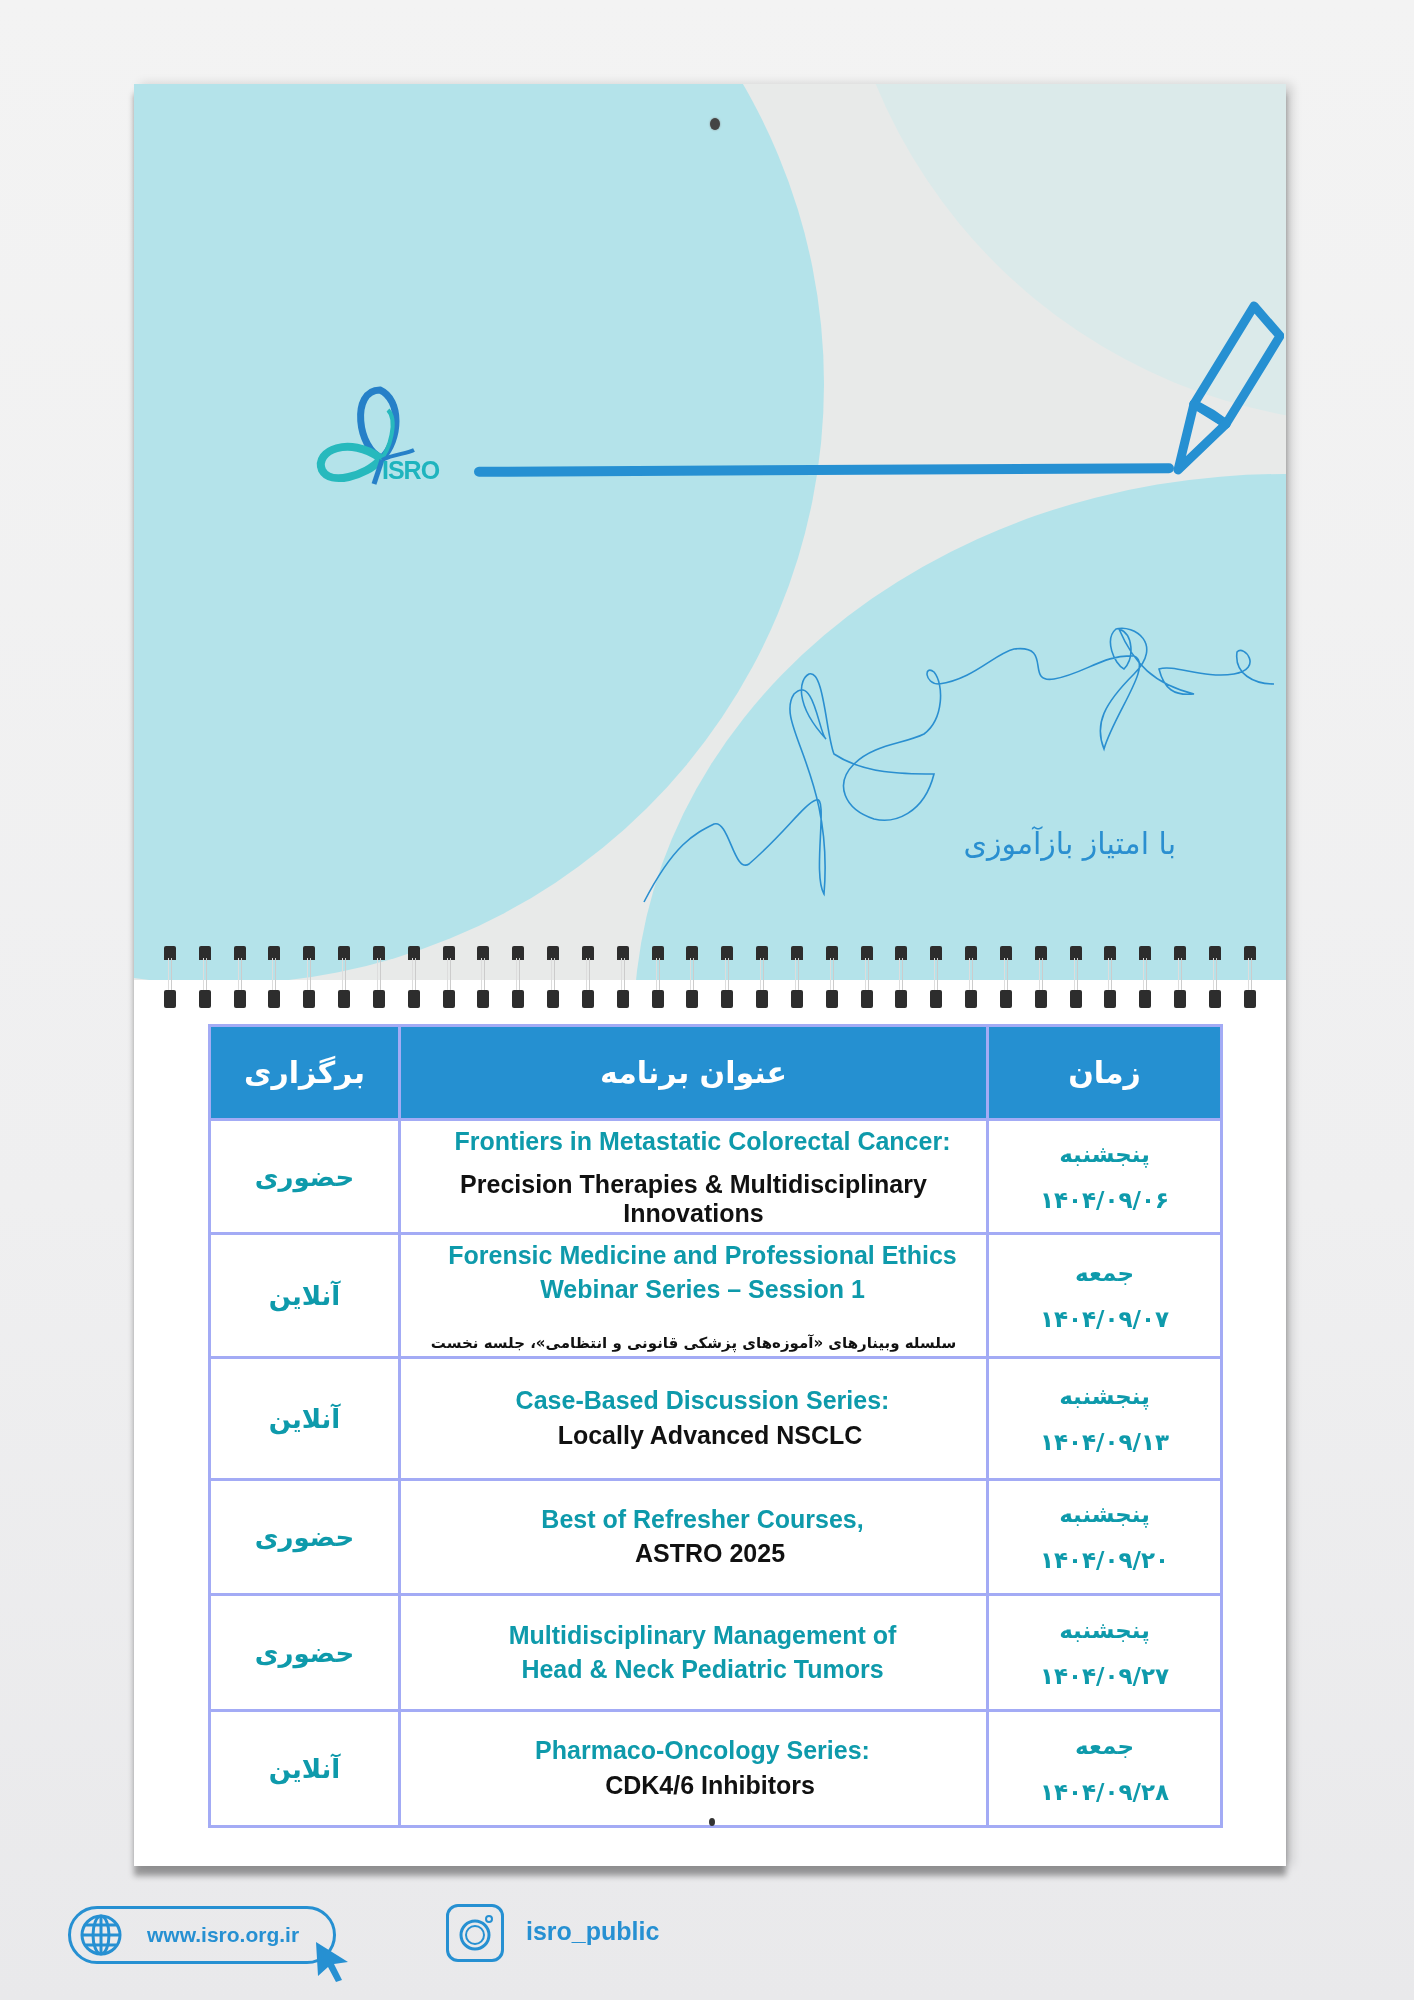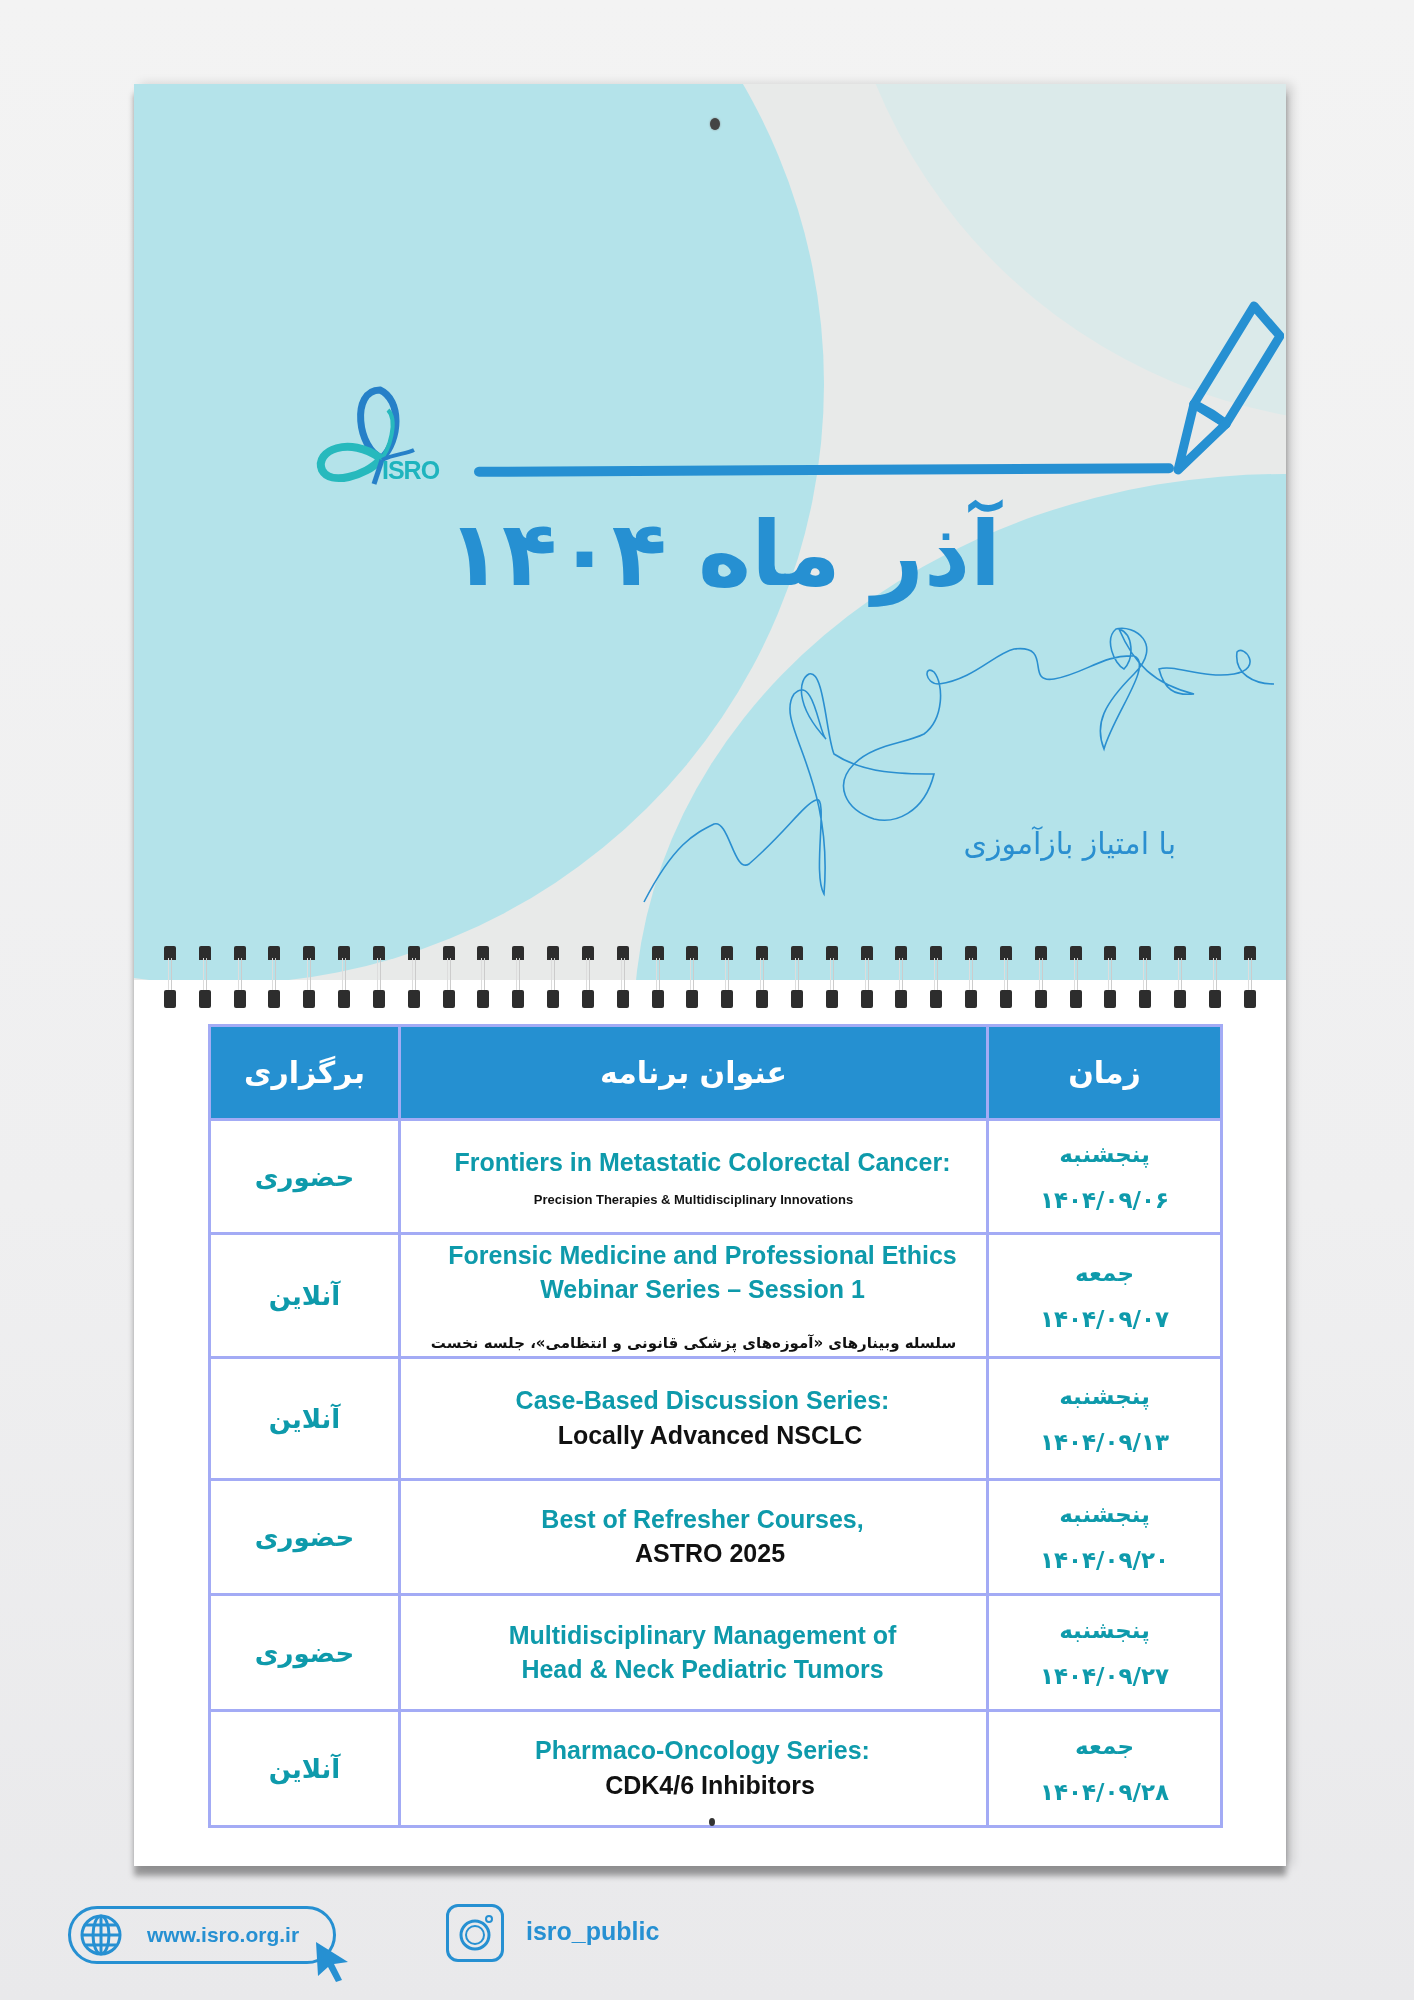--- a/index.html
+++ b/index.html
@@ -95,21 +95,21 @@
   }
   .t-main {
     font-family: "Liberation Sans", sans-serif; font-weight: bold; font-size: 25px;
     color: #0e9aab; line-height: 1.35; margin-left: 18px;
   }
   .t-sub {
     font-family: "Liberation Sans", sans-serif; font-weight: bold; font-size: 25px;
     color: #111; line-height: 1.4; padding-left: 33px;
   }
   .t-sub-sm {
-    font-family: "Liberation Sans", sans-serif; font-weight: bold; font-size: 13px;
+    font-family: "Liberation Sans", sans-serif; font-weight: bold; font-size: 25px;
     color: #111; margin-top: 12px;
   }
   .t-fa-sm {
     font-family: "DejaVu Sans", sans-serif; font-weight: bold; font-size: 15px;
     color: #111; direction: rtl; margin-top: 28px;
   }
   .bind-dot {
     position: absolute; left: 575px; top: 1734px; width: 6px; height: 8px;
     background: #333; border-radius: 50%;
   }
@@ -155,21 +155,20 @@
 
     <svg class="logo" viewBox="0 0 140 110">
       <path d="M70 10 C40 10 48 70 72 78 C90 60 92 20 70 10 Z" fill="none" stroke="#2680c8" stroke-width="7"></path>
       <path d="M78 30 C88 40 80 70 70 80" fill="none" stroke="#27b9bd" stroke-width="4"></path>
       <path d="M70 78 C40 56 4 70 12 90 C20 106 56 96 70 80" fill="none" stroke="#27b9bd" stroke-width="8"></path>
       <path d="M72 80 L64 104" stroke="#2680c8" stroke-width="5"></path>
       <path d="M72 80 C84 74 96 74 104 70" fill="none" stroke="#2680c8" stroke-width="4"></path>
     </svg>
     <div class="logo-text">ISRO</div>
 
-    <div class="month">آذر ماه ۱۴۰۴</div>
 
     <svg class="ribbons" viewBox="0 0 640 300">
       <g fill="none" stroke="#2a8fd0" stroke-width="1.6">
         <path d="M10 278 C40 220 60 210 80 200 C95 195 100 250 115 240 C150 210 170 180 182 176 C195 170 178 250 190 270 C200 150 140 100 160 70 C180 50 185 110 192 115 C160 80 165 55 175 50 C190 45 192 110 200 130 C230 150 270 150 300 150 C290 190 260 200 240 195 C210 185 200 160 220 140 C240 120 270 120 290 110 C310 95 310 60 300 48 C290 40 290 60 305 60 C340 55 360 30 380 25 C420 20 390 60 420 55 C450 50 470 30 500 32 C520 40 480 90 470 125 C460 100 470 80 500 50 C530 20 500 0 482 5 C470 15 480 40 490 45 C500 35 500 10 485 5 C500 40 520 60 560 70 C540 72 530 65 525 45 C540 40 570 55 600 50 C630 45 610 20 603 28 C600 50 620 60 640 60"></path>
       </g>
     </svg>
 
     <div class="subtitle">با امتیاز بازآموزی</div>
   </div>
 

